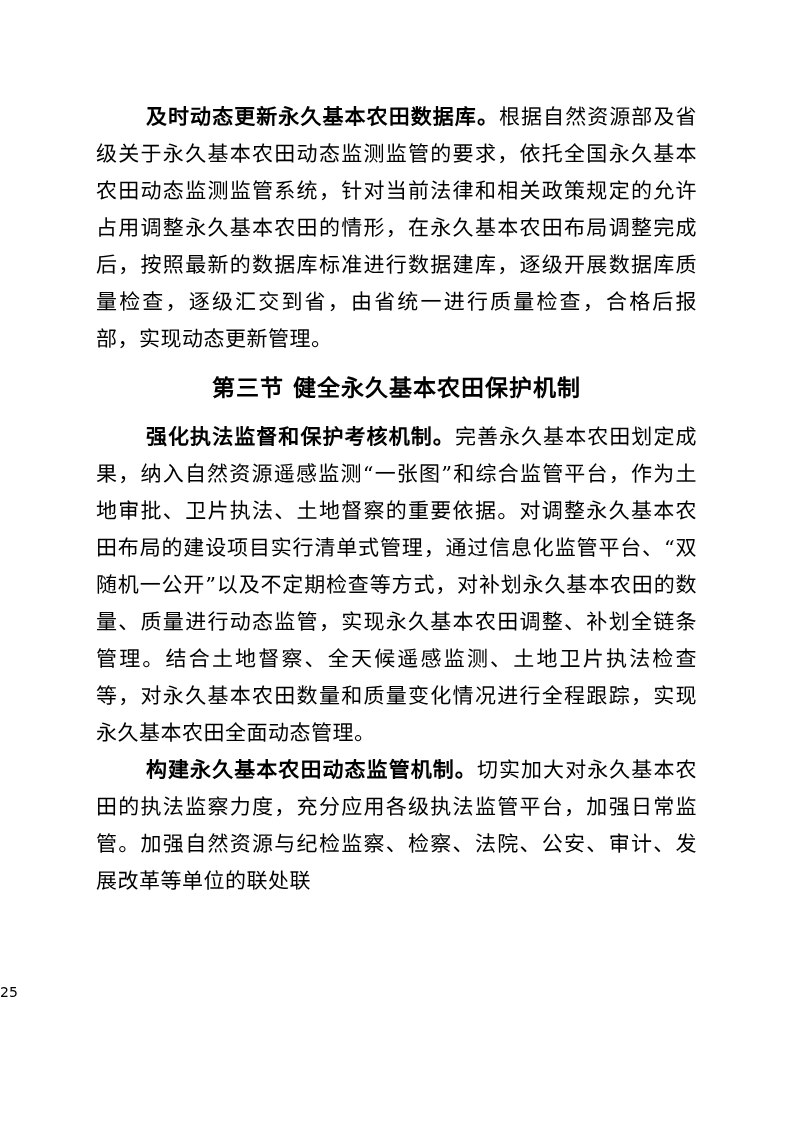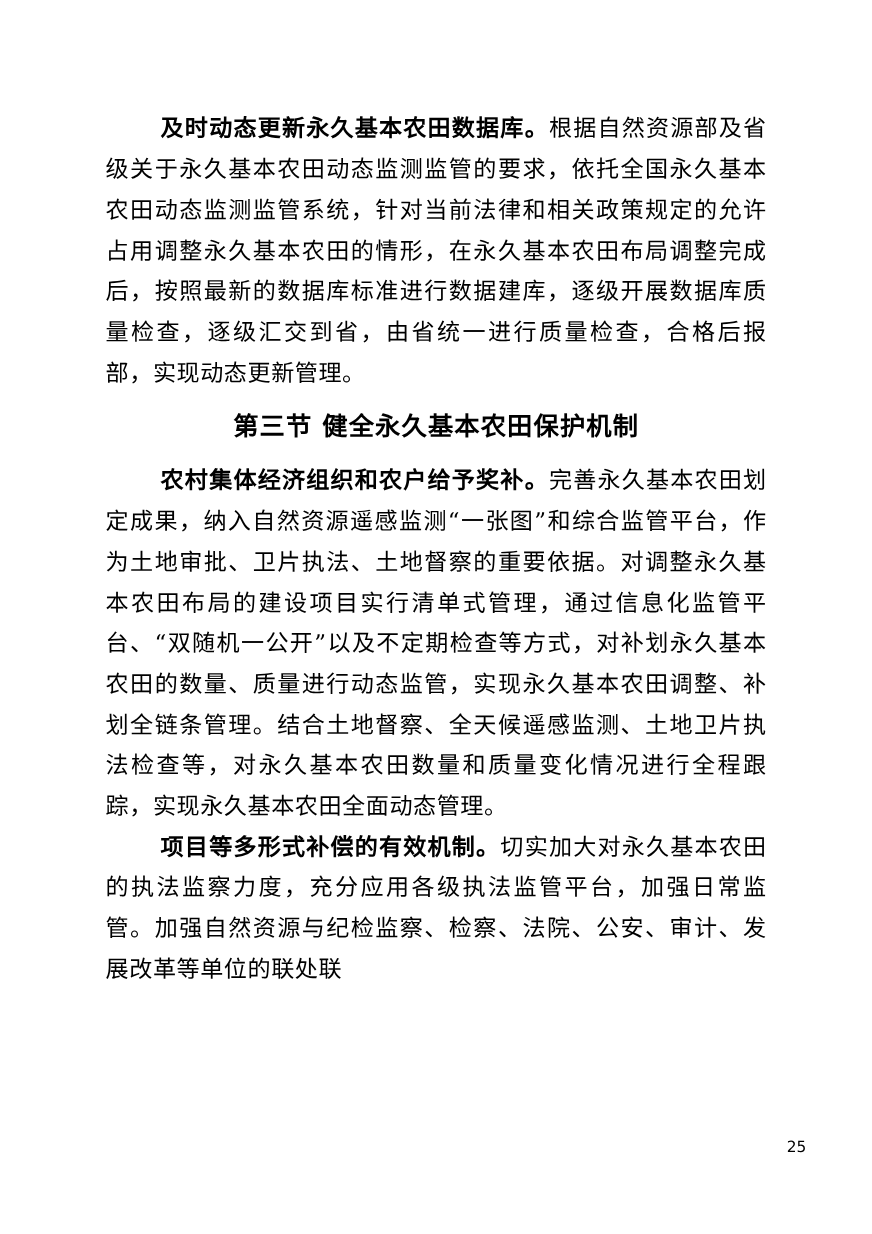--- a/index.html
+++ b/index.html
@@ -39,41 +39,41 @@
     font-size: 23px;
     line-height: 37px;
     font-weight: bold;
     text-align: center;
     text-indent: 0;
     font-family: "DejaVu Sans", "Liberation Sans", sans-serif;
     letter-spacing: 1px;
   }
   .page-number {
     position: absolute;
-    top: 1033px;
+    top: 982px;
     left: 0;
     width: 100%;
-    text-align: right;
+    text-align: left;
     font-size: 14px;
     line-height: 20px;
     font-family: "DejaVu Sans", "Liberation Sans", sans-serif;
     color: #000000;
   }
 </style>
 </head>
 <body>
 
 <div class="page">
   <div class="content">
 
     <p class="para"><span class="lead">及时动态更新永久基本农田数据库。</span><span>根据自然资源部及省级关于永久基本农田动态监测监管的要求，依托全国永久基本农田动态监测监管系统，针对当前法律和相关政策规定的允许占用调整永久基本农田的情形，在永久基本农田布局调整完成后，按照最新的数据库标准进行数据建库，逐级开展数据库质量检查，逐级汇交到省，由省统一进行质量检查，合格后报部，实现动态更新管理。</span></p>
 
     <h2 class="section-heading">第三节 健全永久基本农田保护机制</h2>
 
 
-    <p class="para"><span class="lead">农村集体经济组织和农户给予奖补。</span><span>完善永久基本农田划定成果，纳入自然资源遥感监测“一张图”和综合监管平台，作为土地审批、卫片执法、土地督察的重要依据。对调整永久基本农田布局的建设项目实行清单式管理，通过信息化监管平台、“双随机一公开”以及不定期检查等方式，对补划永久基本农田的数量、质量进行动态监管，实现永久基本农田调整、补划全链条管理。结合土地督察、全天候遥感监测、土地卫片执法检查等，对永久基本农田数量和质量变化情况进行全程跟踪，实现永久基本农田全面动态管理。</span></p>
+    <p class="para"><span class="lead">强化执法监督和保护考核机制。</span><span>完善永久基本农田划定成果，纳入自然资源遥感监测“一张图”和综合监管平台，作为土地审批、卫片执法、土地督察的重要依据。对调整永久基本农田布局的建设项目实行清单式管理，通过信息化监管平台、“双随机一公开”以及不定期检查等方式，对补划永久基本农田的数量、质量进行动态监管，实现永久基本农田调整、补划全链条管理。结合土地督察、全天候遥感监测、土地卫片执法检查等，对永久基本农田数量和质量变化情况进行全程跟踪，实现永久基本农田全面动态管理。</span></p>
 
-    <p class="para"><span class="lead">项目等多形式补偿的有效机制。</span><span>切实加大对永久基本农田的执法监察力度，充分应用各级执法监管平台，加强日常监管。加强自然资源与纪检监察、检察、法院、公安、审计、发展改革等单位的联处联</span></p>
+    <p class="para"><span class="lead">构建永久基本农田动态监管机制。</span><span>切实加大对永久基本农田的执法监察力度，充分应用各级执法监管平台，加强日常监管。加强自然资源与纪检监察、检察、法院、公安、审计、发展改革等单位的联处联</span></p>
 
   </div>
 
   <div class="page-number">25</div>
 </div>
 
 </body></html>

